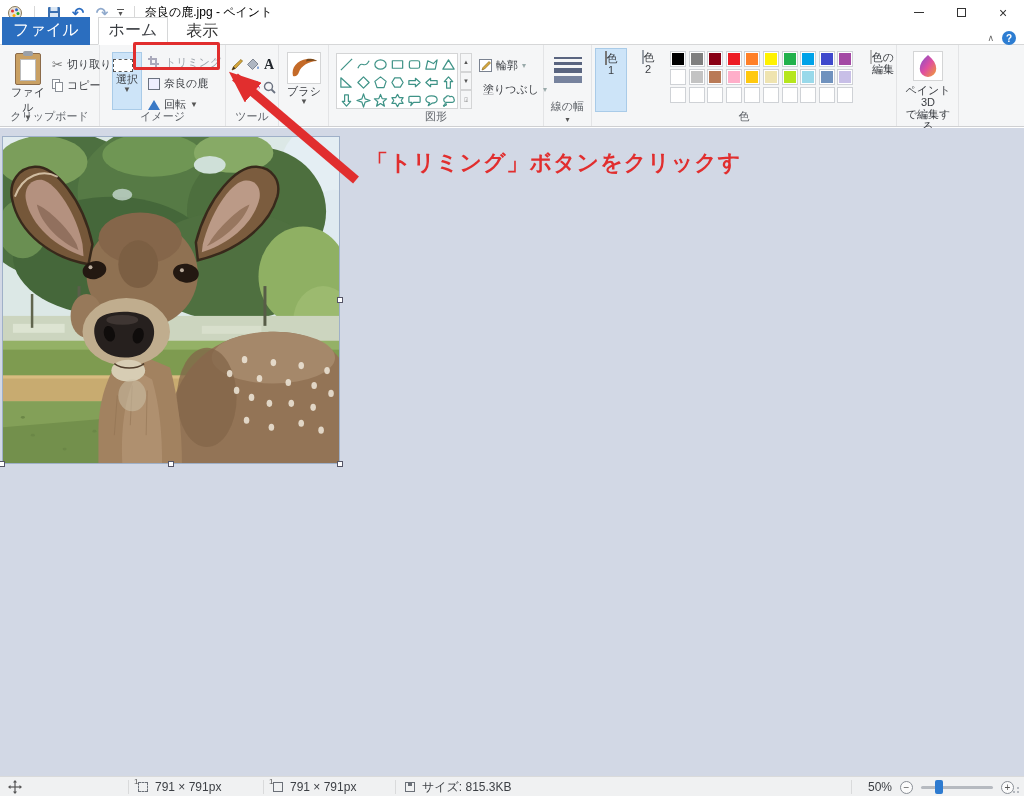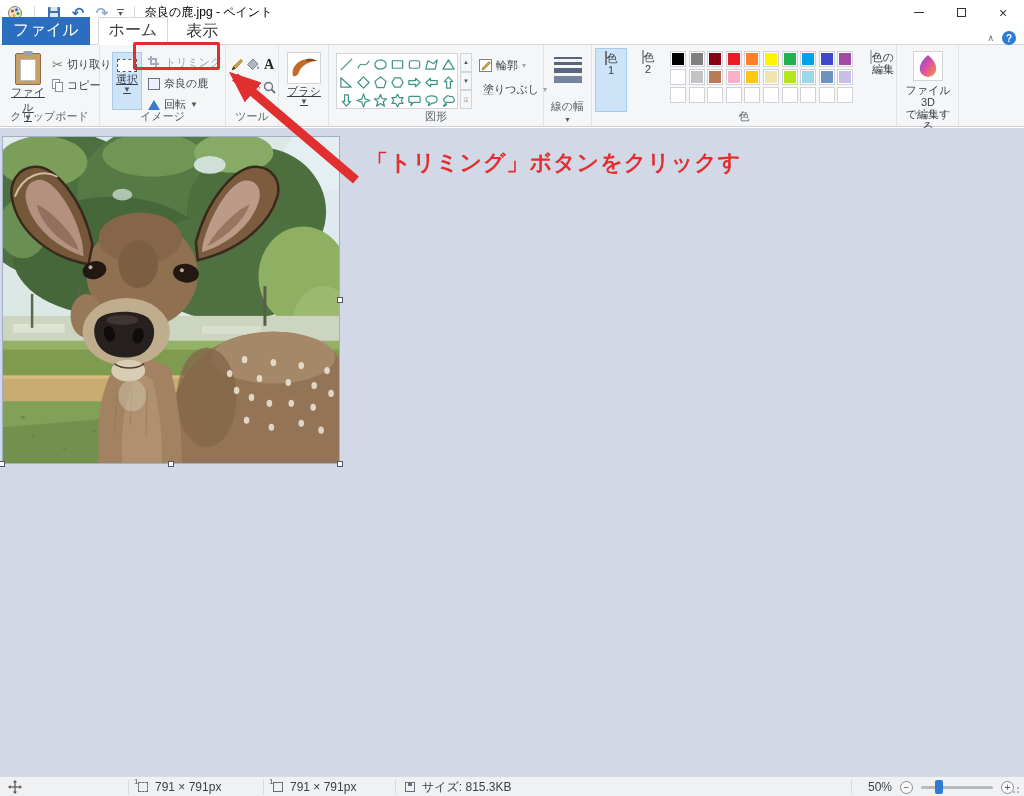--- a/index.html
+++ b/index.html
@@ -32,21 +32,21 @@
   .tabsrow:after{content:"";position:absolute;left:0;right:0;bottom:0;height:1px;background:#d6d7d8;}
   .tab{font-size:16px;padding:2px 10px 3px;position:relative;z-index:2;}
   .tab.file{background:var(--accent);color:#fff;margin-left:2px;padding:3px 11px 4px;}
   .tab.active{background:#fff;border:1px solid #d6d7d8;border-bottom:1px solid #fff;margin-left:8px;}
   .tab.plain{margin-left:8px;color:#333;}
 
   
   .ribbon{height:82px;background:var(--ribbon-bg);border-bottom:1px solid #cfd0d2;display:flex;font-size:11px;}
   .rsec{position:relative;border-right:1px solid #e3e4e6;height:100%;flex:none;}
   .rsec-label{position:absolute;bottom:2px;left:0;right:0;text-align:center;color:var(--label);font-size:11px;}
-  .vbtn{display:flex;flex-direction:column;align-items:center;justify-content:flex-start;text-decoration:underline;}
+  .vbtn{display:flex;flex-direction:column;justify-content:flex-start;}
   .caret{font-size:8px;color:#555;line-height:6px;}
   .caret.lite{color:#9aa;}
 
   
   .sec-clip{width:100px;}
   .paste-btn{position:absolute;left:6px;top:8px;width:44px;text-align:center;}
   .clip-ico{width:26px;height:32px;margin:0 auto;position:relative;background:#c9a063;border:1px solid #8b6b4a;border-radius:2px;}
   .clip-ico i{position:absolute;left:4px;top:5px;right:4px;bottom:3px;background:#fff;border:1px solid #bbb;}
   .clip-ico u{position:absolute;left:7px;top:-3px;width:10px;height:5px;background:#9aa0a8;border-radius:2px;}
   .smallrow{position:absolute;left:52px;display:flex;align-items:center;gap:4px;white-space:nowrap;color:var(--txt);}
@@ -498,21 +498,21 @@
               <defs>
                 <linearGradient id="p3g" x1="0" y1="0" x2="1" y2="1">
                   <stop offset="0" stop-color="#7b4fd0"></stop>
                   <stop offset="0.5" stop-color="#e04fa0"></stop>
                   <stop offset="1" stop-color="#f0a030"></stop>
                 </linearGradient>
               </defs>
               <path d="M12 1 C18 6 21 11 21 16 A9 9 0 1 1 3 16 C3 11 6 6 12 1 Z" fill="url(#p3g)"></path>
             </svg>
         </span>
-        <span>ファイル 3D</span><br>
+        <span>ペイント 3D</span><br>
         <span>で編集する</span>
       </div>
     </div>
 
     <div class="sec-fill rsec">
       <div class="ribbon-help">
         <span class="chev">∧</span>
         <span class="help">?</span>
       </div>
     </div>

